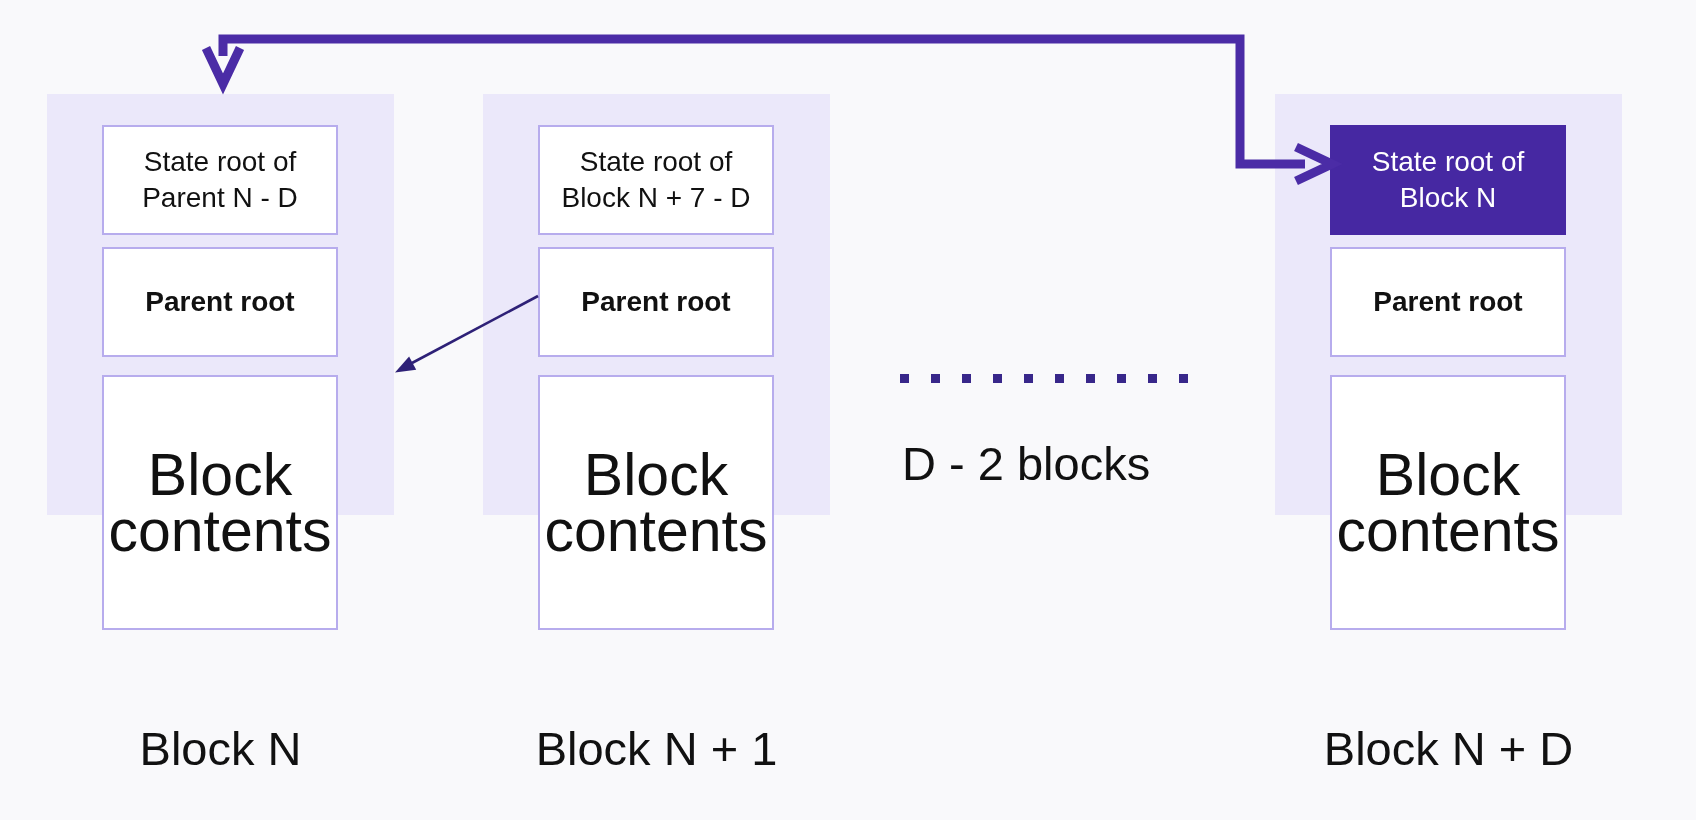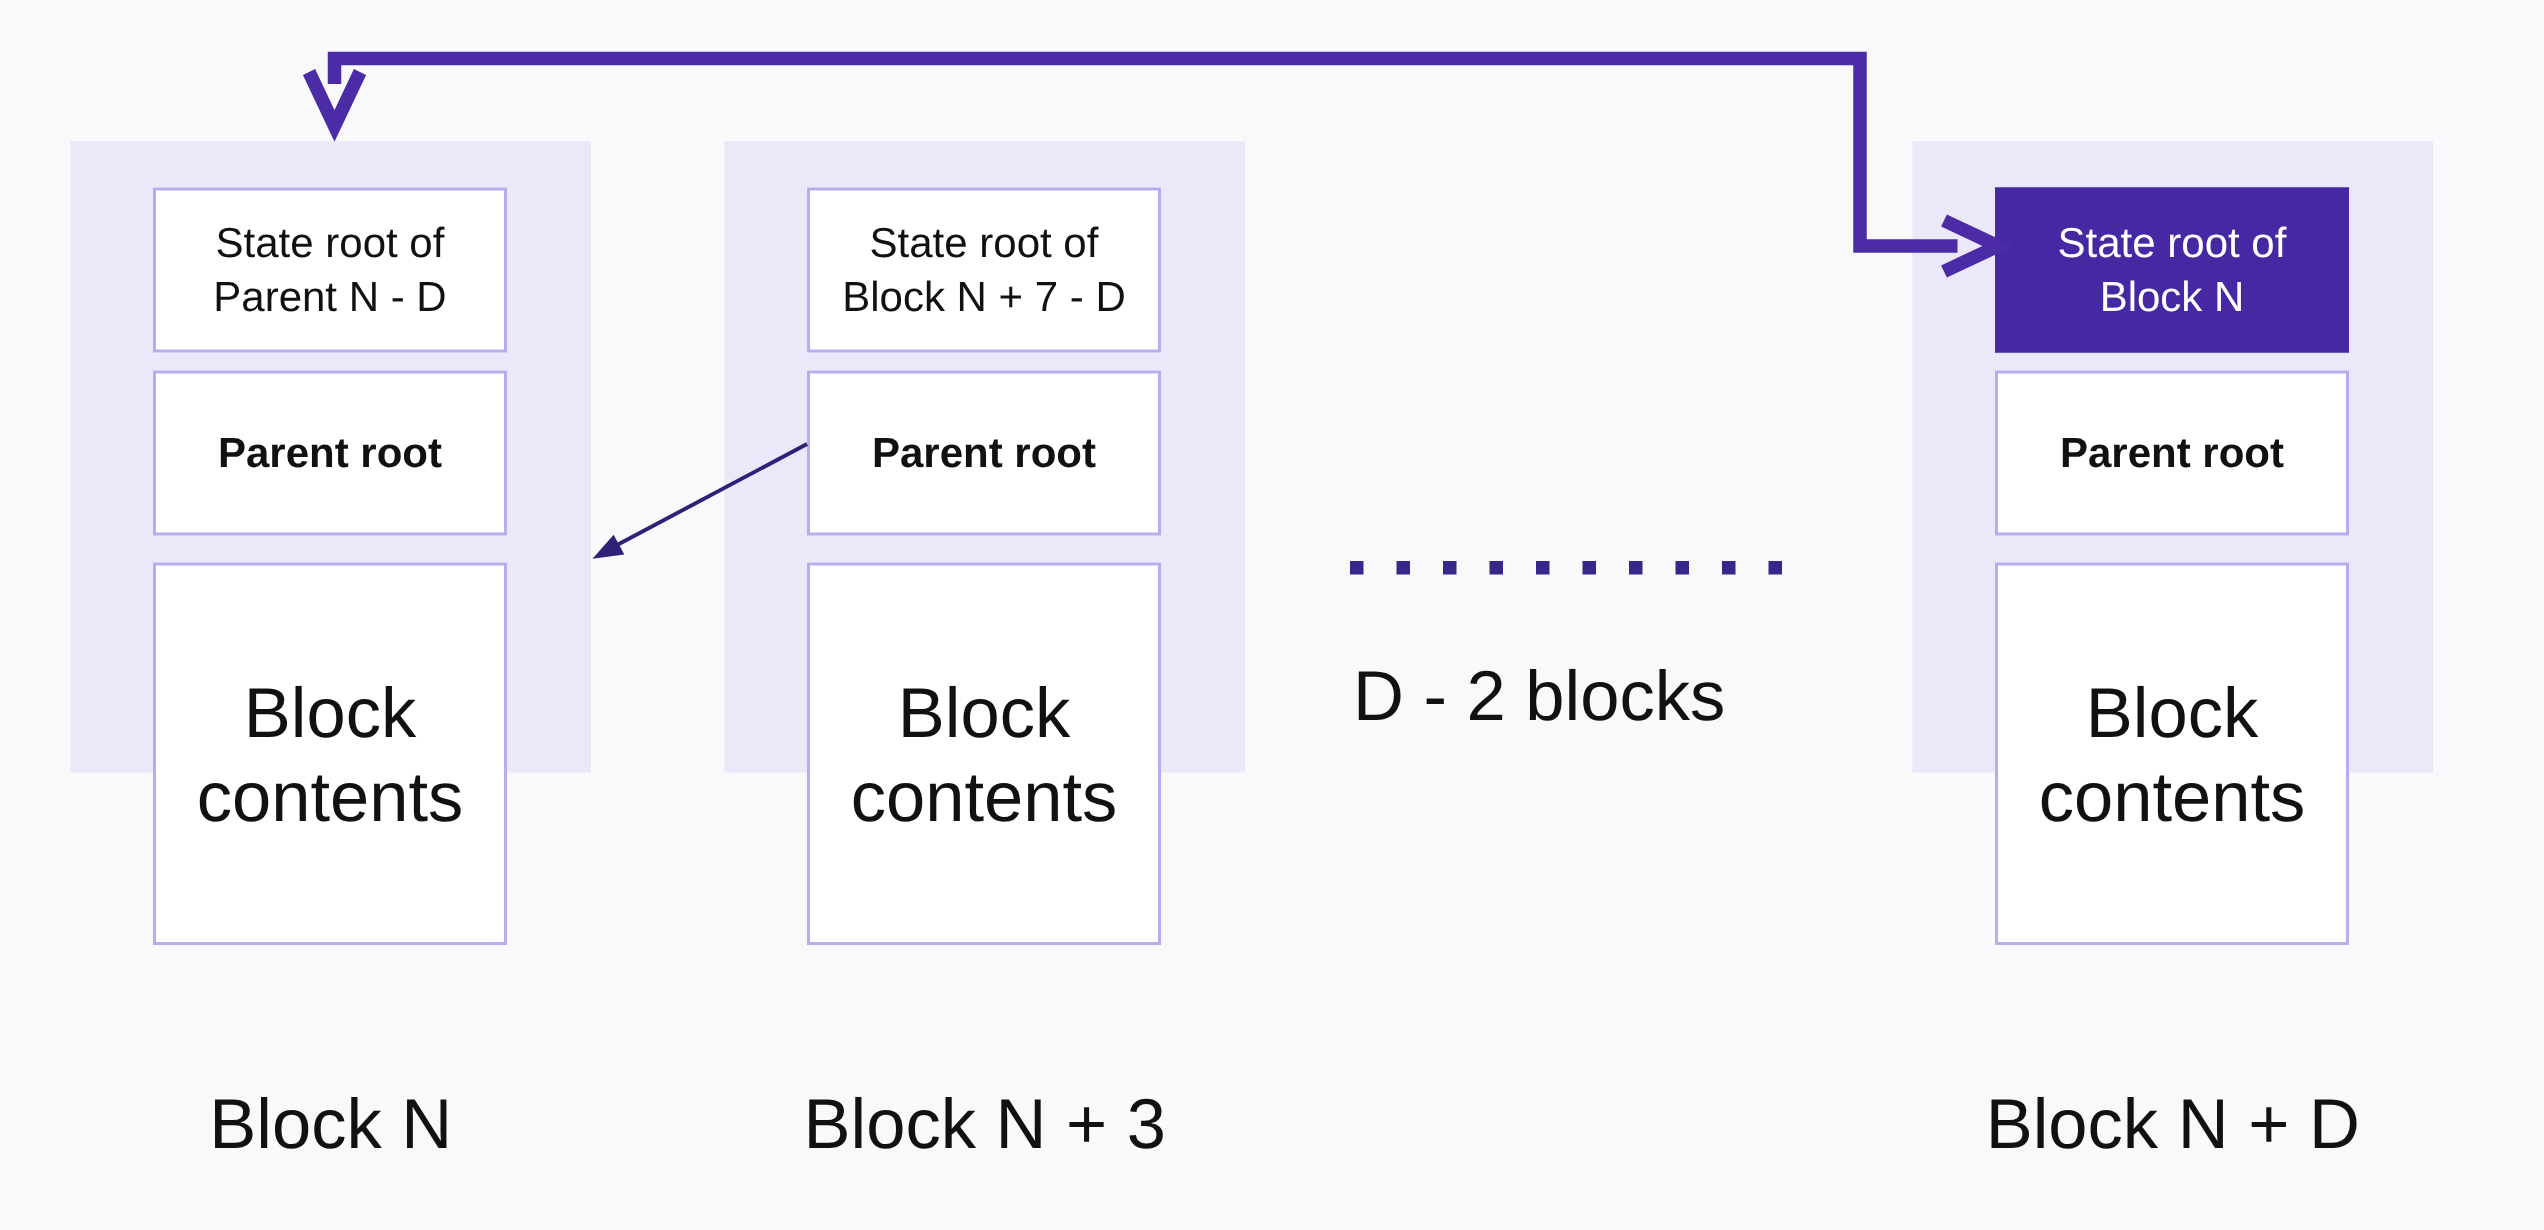--- a/index.html
+++ b/index.html
@@ -18,21 +18,21 @@
   }
   .cell{
     position:absolute;left:55px;width:232px;
     background:var(--box_fill);border:2px solid var(--box_border);
     display:flex;flex-direction:column;align-items:center;justify-content:center;
     text-align:center;color:var(--text_color);
   }
   .cell.small{font-size:28px;line-height:36px;}
   .cell.state-root{top:31px;height:106px;}
   .cell.parent-root{top:153px;height:106px;font-weight:bold;}
-  .cell.contents{top:281px;height:251px;font-size:47px;line-height:56px;}
+  .cell.contents{top:281px;height:251px;font-size:59px;line-height:56px;}
   .cell.highlight{background:var(--highlight_fill);border-color:var(--highlight_fill);color:var(--highlight_text);}
 
   .block-label{
     position:absolute;top:722px;width:347px;height:54px;line-height:54px;
     text-align:center;font-size:47px;color:var(--text_color);
   }
   .gap-label{
     position:absolute;top:437px;left:902px;width:300px;height:54px;line-height:54px;
     text-align:left;font-size:47px;color:var(--text_color);
   }
@@ -84,21 +84,21 @@
     <div class="cell small parent-root">
       <div>Parent root</div>
     </div>
     <div class="cell contents">
       <div>Block</div>
       <div>contents</div>
     </div>
   </section>
 
   <div class="block-label" style="left:47px">Block N</div>
-  <div class="block-label" style="left:483px">Block N + 3</div>
+  <div class="block-label" style="left:483px">Block N + 1</div>
   <div class="block-label" style="left:1275px">Block N + D</div>
 
   <div class="gap-label">D - 2 blocks</div>
 
   <svg class="overlay" width="1696" height="820" viewBox="0 0 1696 820">
 
     <path class="thick-stroke" d="M 1305 164 H 1240 V 39 H 223 V 56"></path>
     <path class="thick-stroke" d="M 206 48 L 223 84 L 240 48"></path>
     <path class="thick-stroke" d="M 1296 147 L 1332 164 L 1296 181"></path>
 

